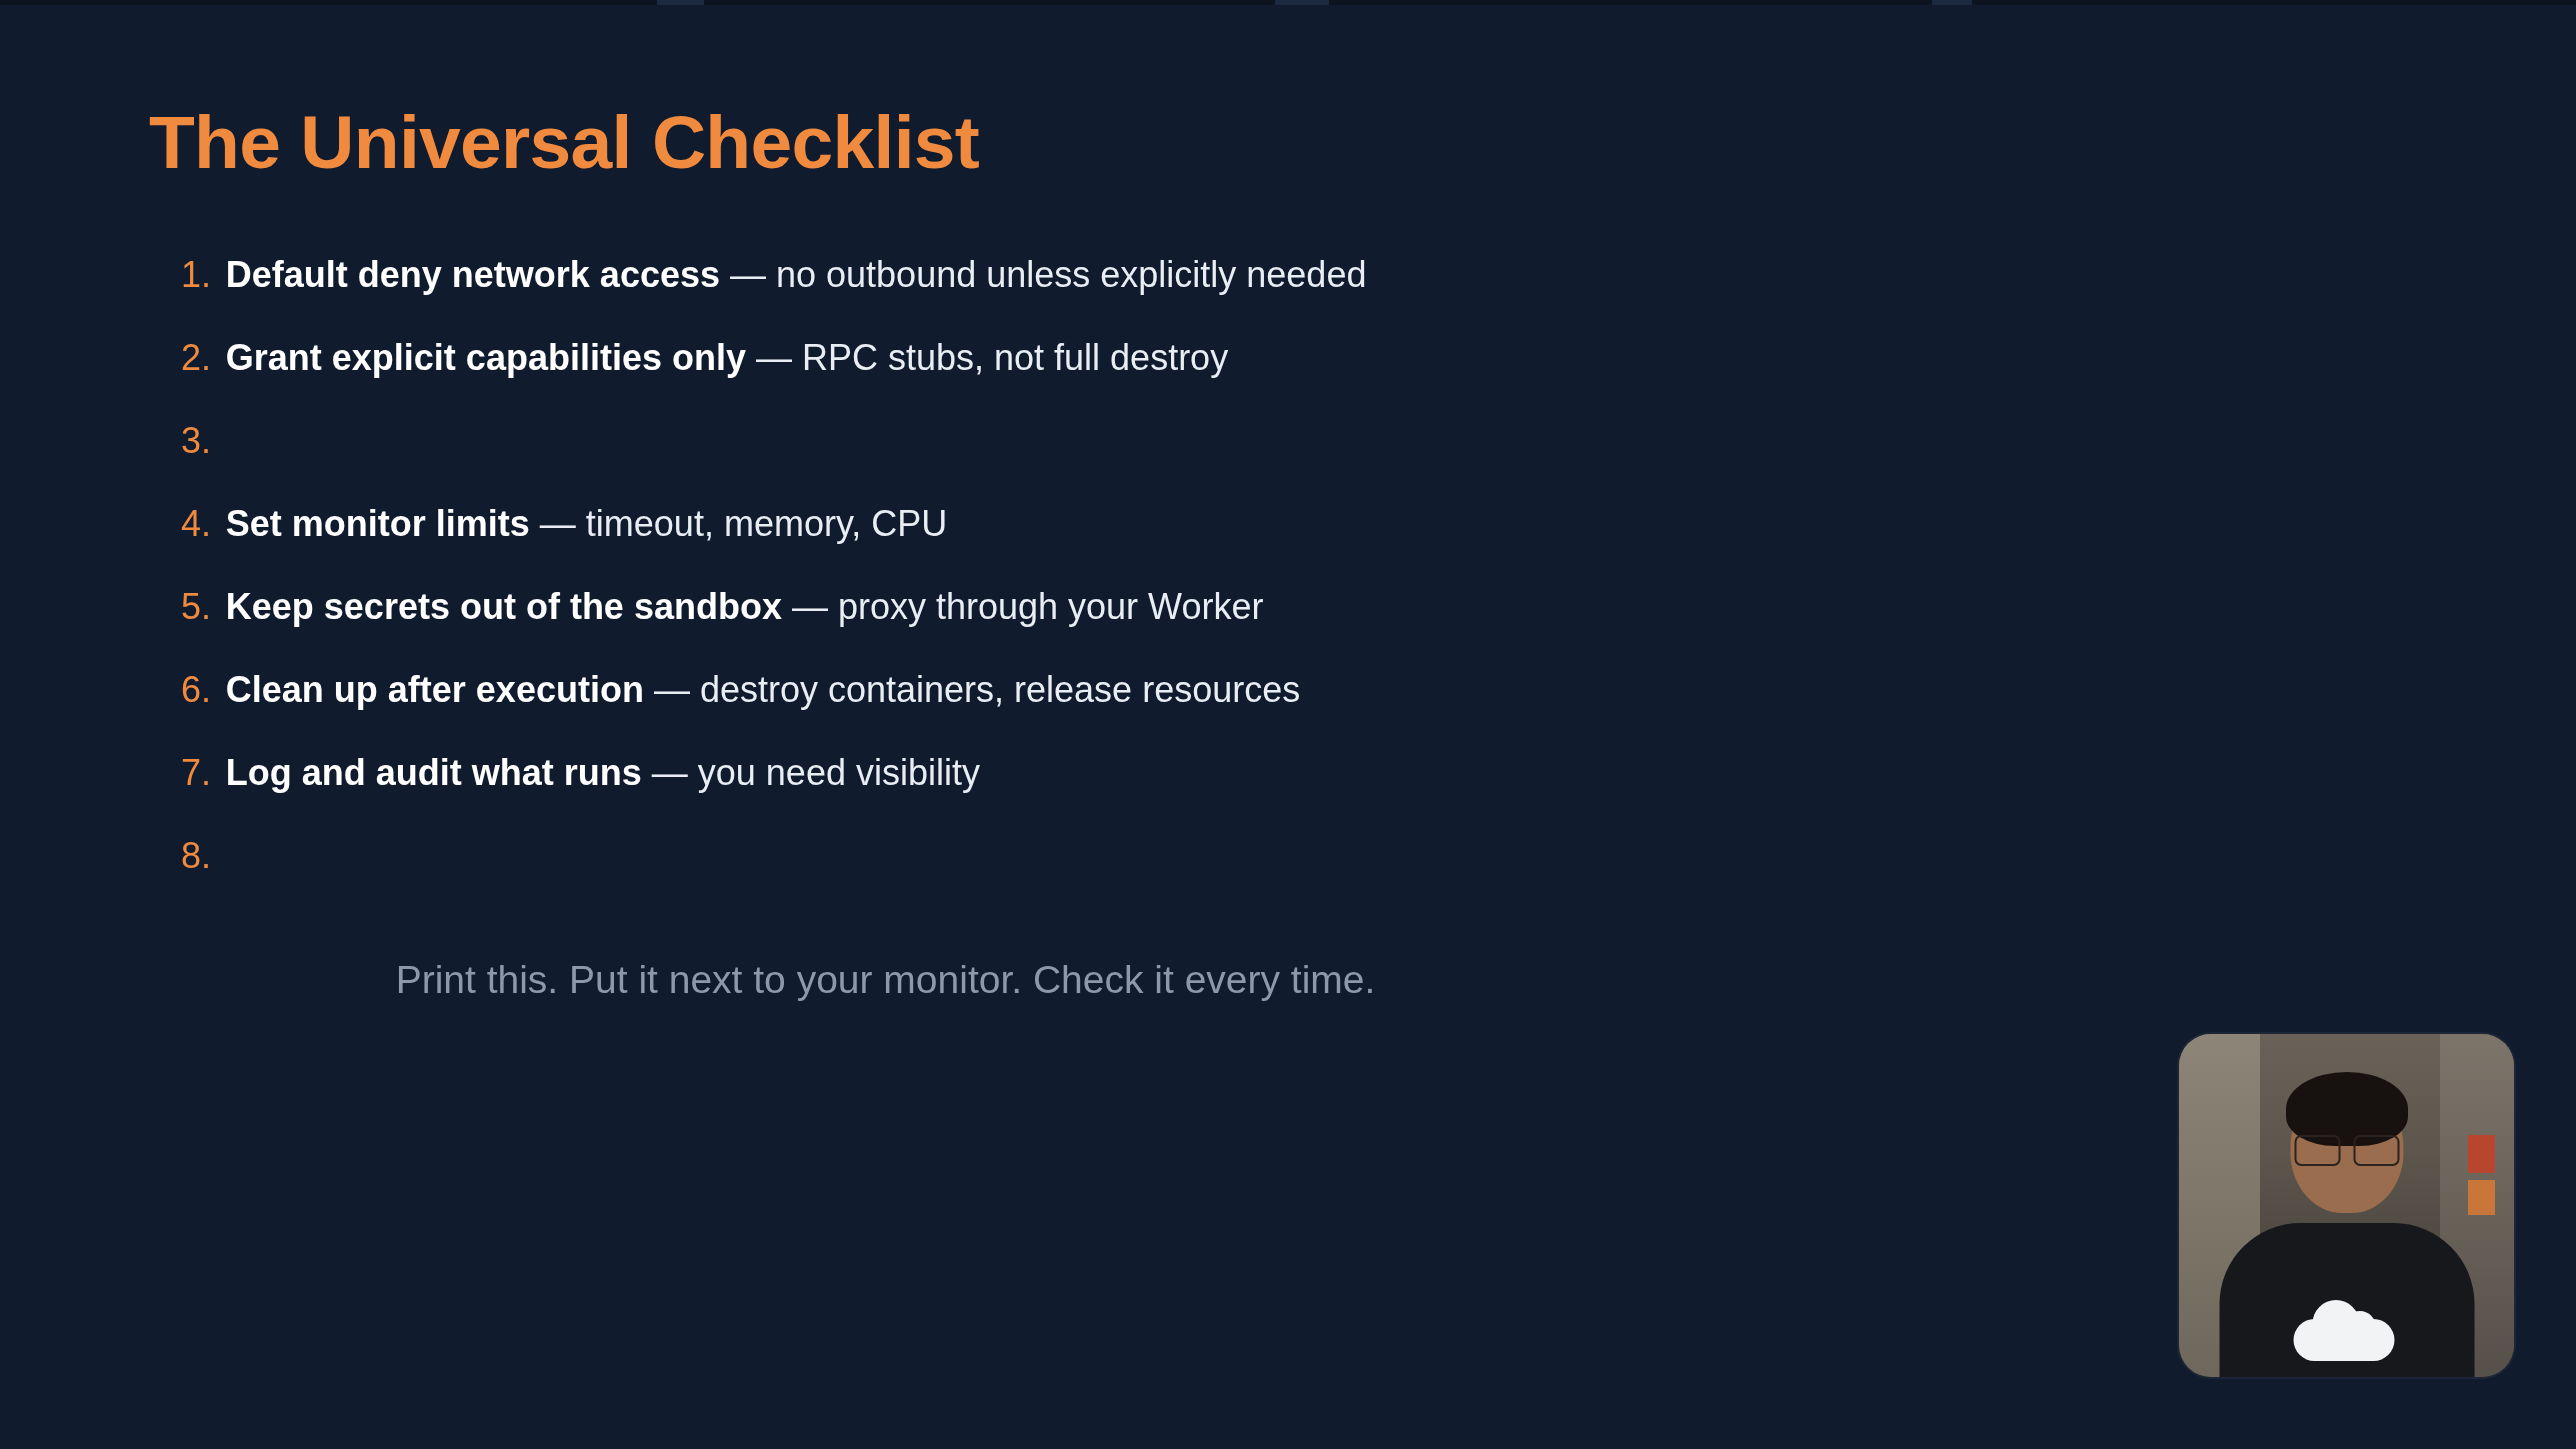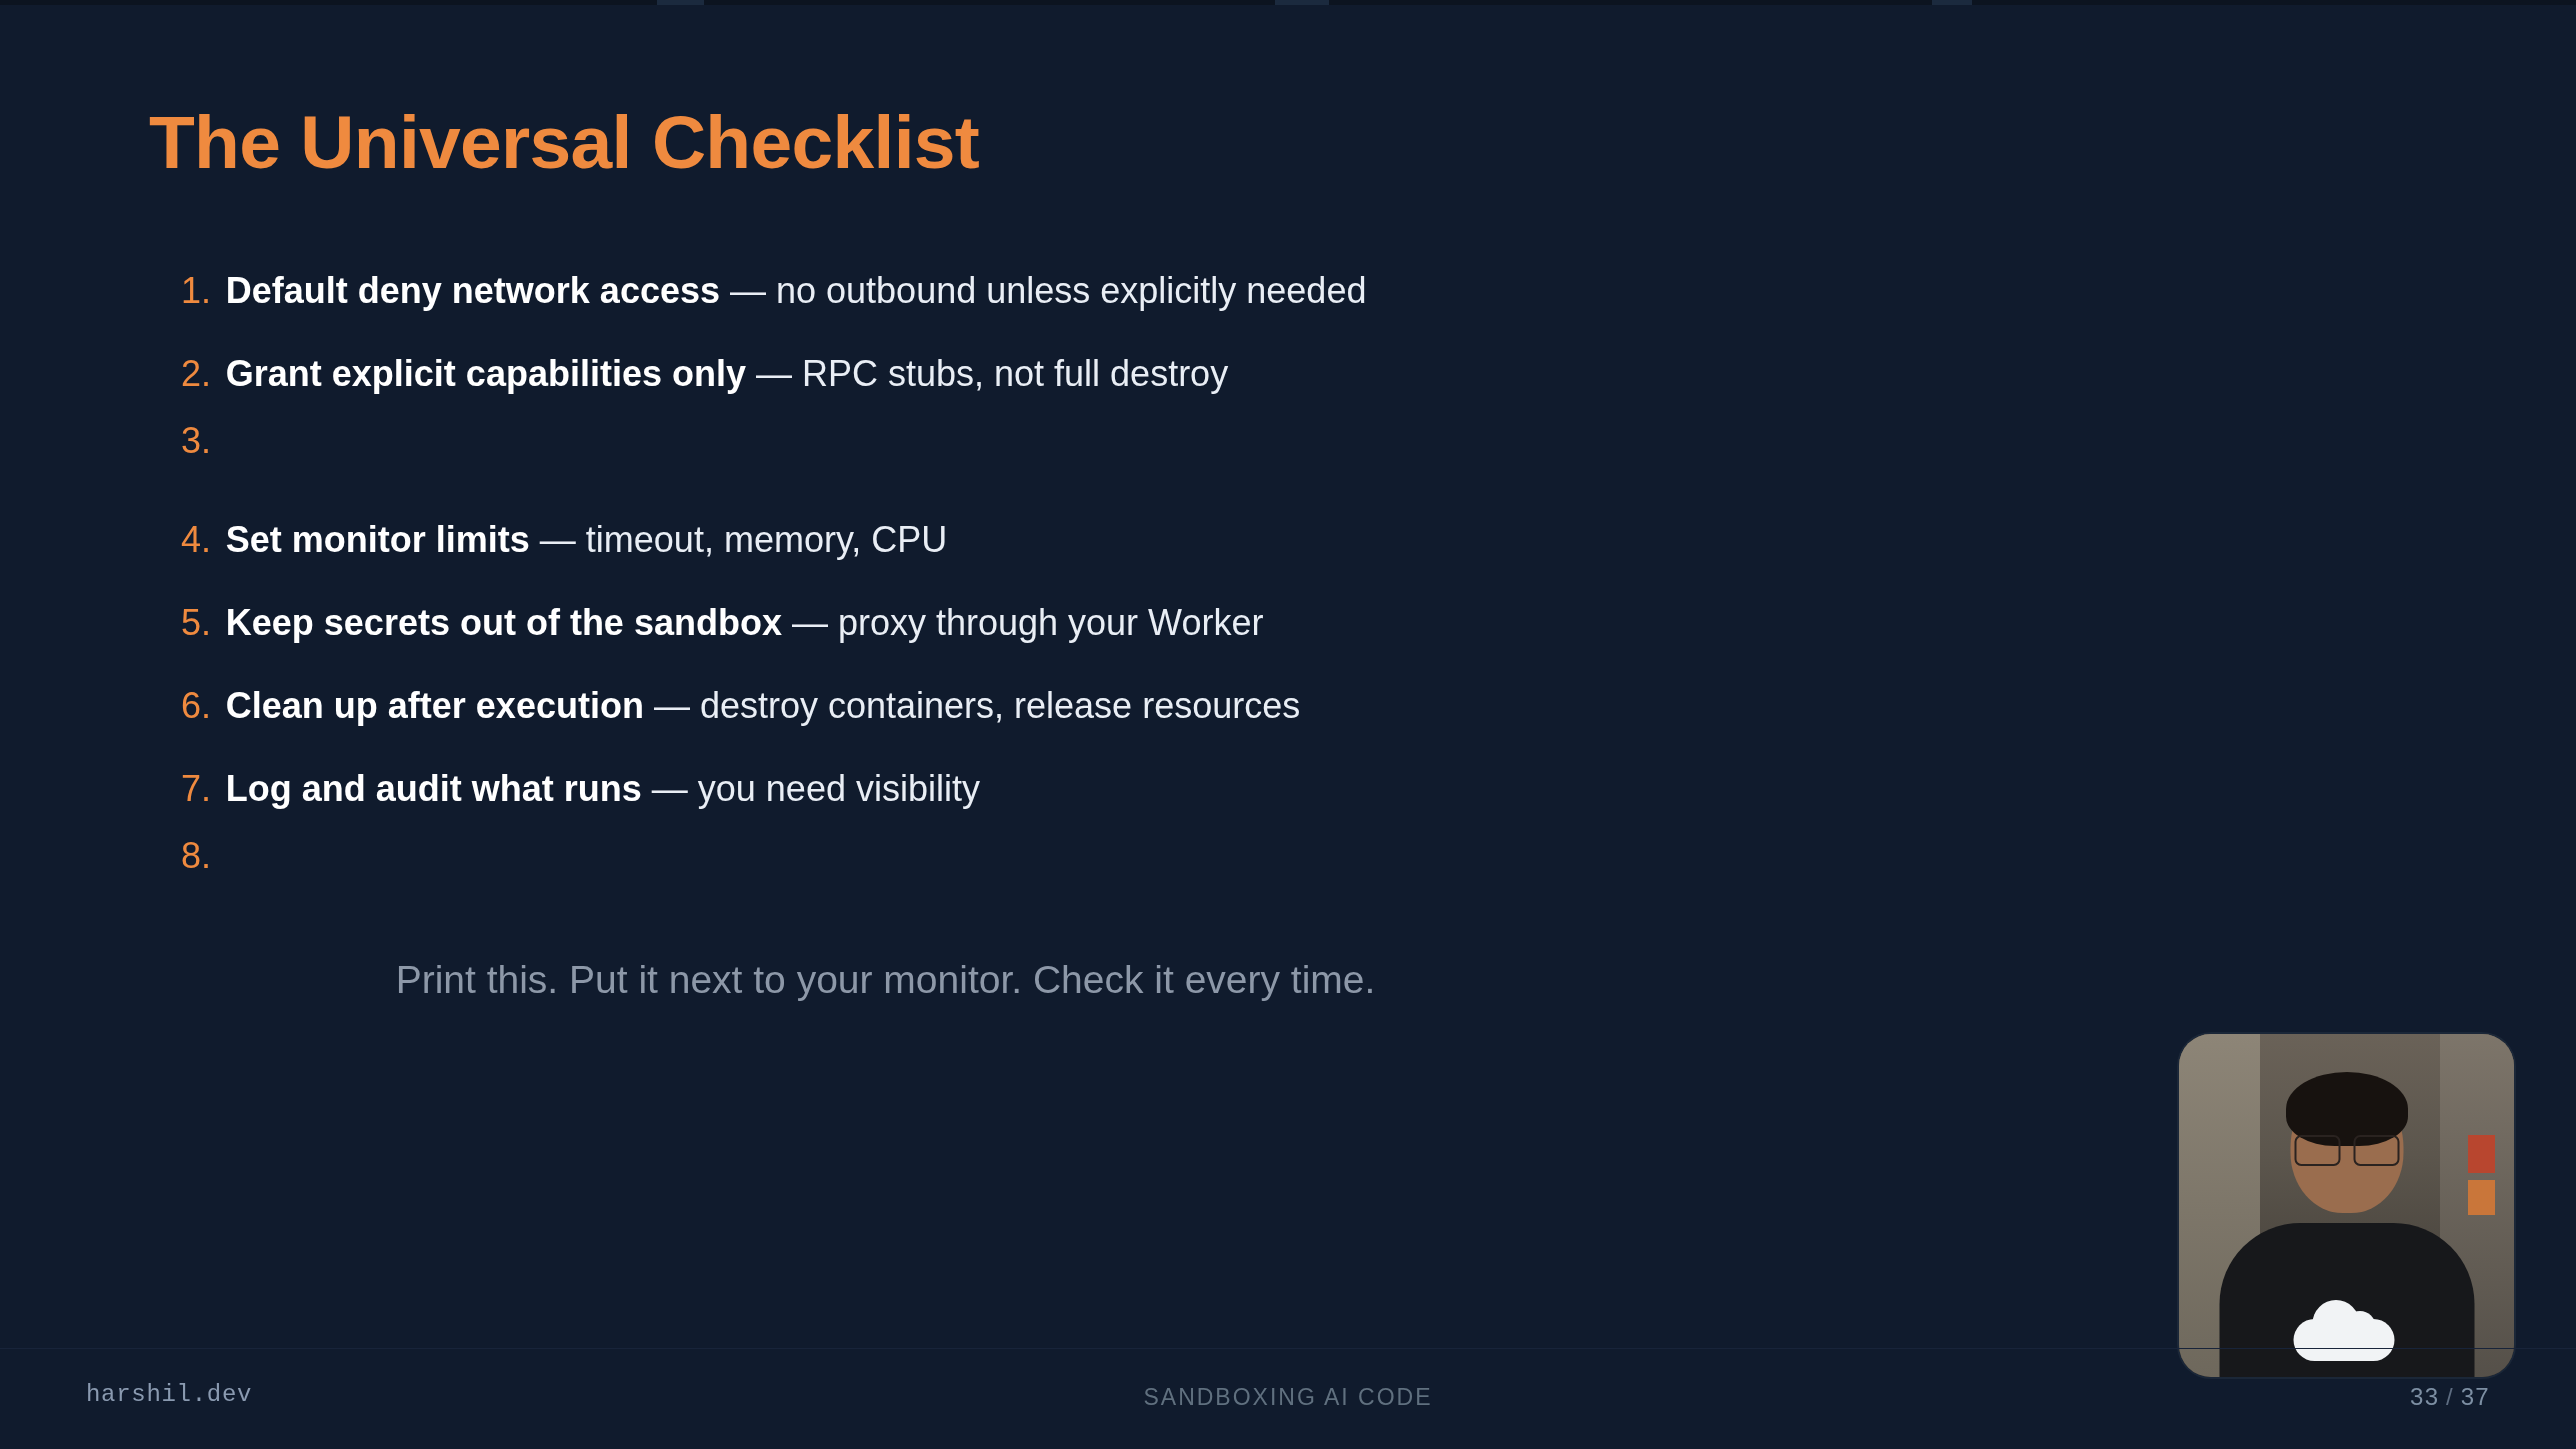--- a/index.html
+++ b/index.html
@@ -65,21 +65,20 @@
     width: 62px;
     text-align: right;
     padding-right: 0;
     flex: 0 0 62px;
   }
   .item-text {
     font-size: 36px;
     color: #e9eef5;
     font-weight: 400;
     margin-left: 14.8px;
-    margin-top: 16px;
   }
   .item-text b {
     font-weight: 700;
     color: #ffffff;
   }
   .footnote {
     position: absolute;
     left: 0;
     top: 958px;
     width: 1771px;
@@ -311,22 +310,15 @@
     <div class="cam-person-head"></div>
     <div class="cam-hair"></div>
     <div class="cam-glasses"></div>
     <div class="cam-body">
       <div class="cam-logo">
         <div class="cloud"></div>
       </div>
     </div>
   </div>
 
-  <div class="bottom-bar">
-    <div class="brand">harshil.dev</div>
-    <div class="deck-title">SANDBOXING AI CODE</div>
-    <div class="page-num">
-      <span>33</span><span class="sep">/</span><span>37</span>
-    </div>
-  </div>
 
 </div>
 
 
 </body></html>

